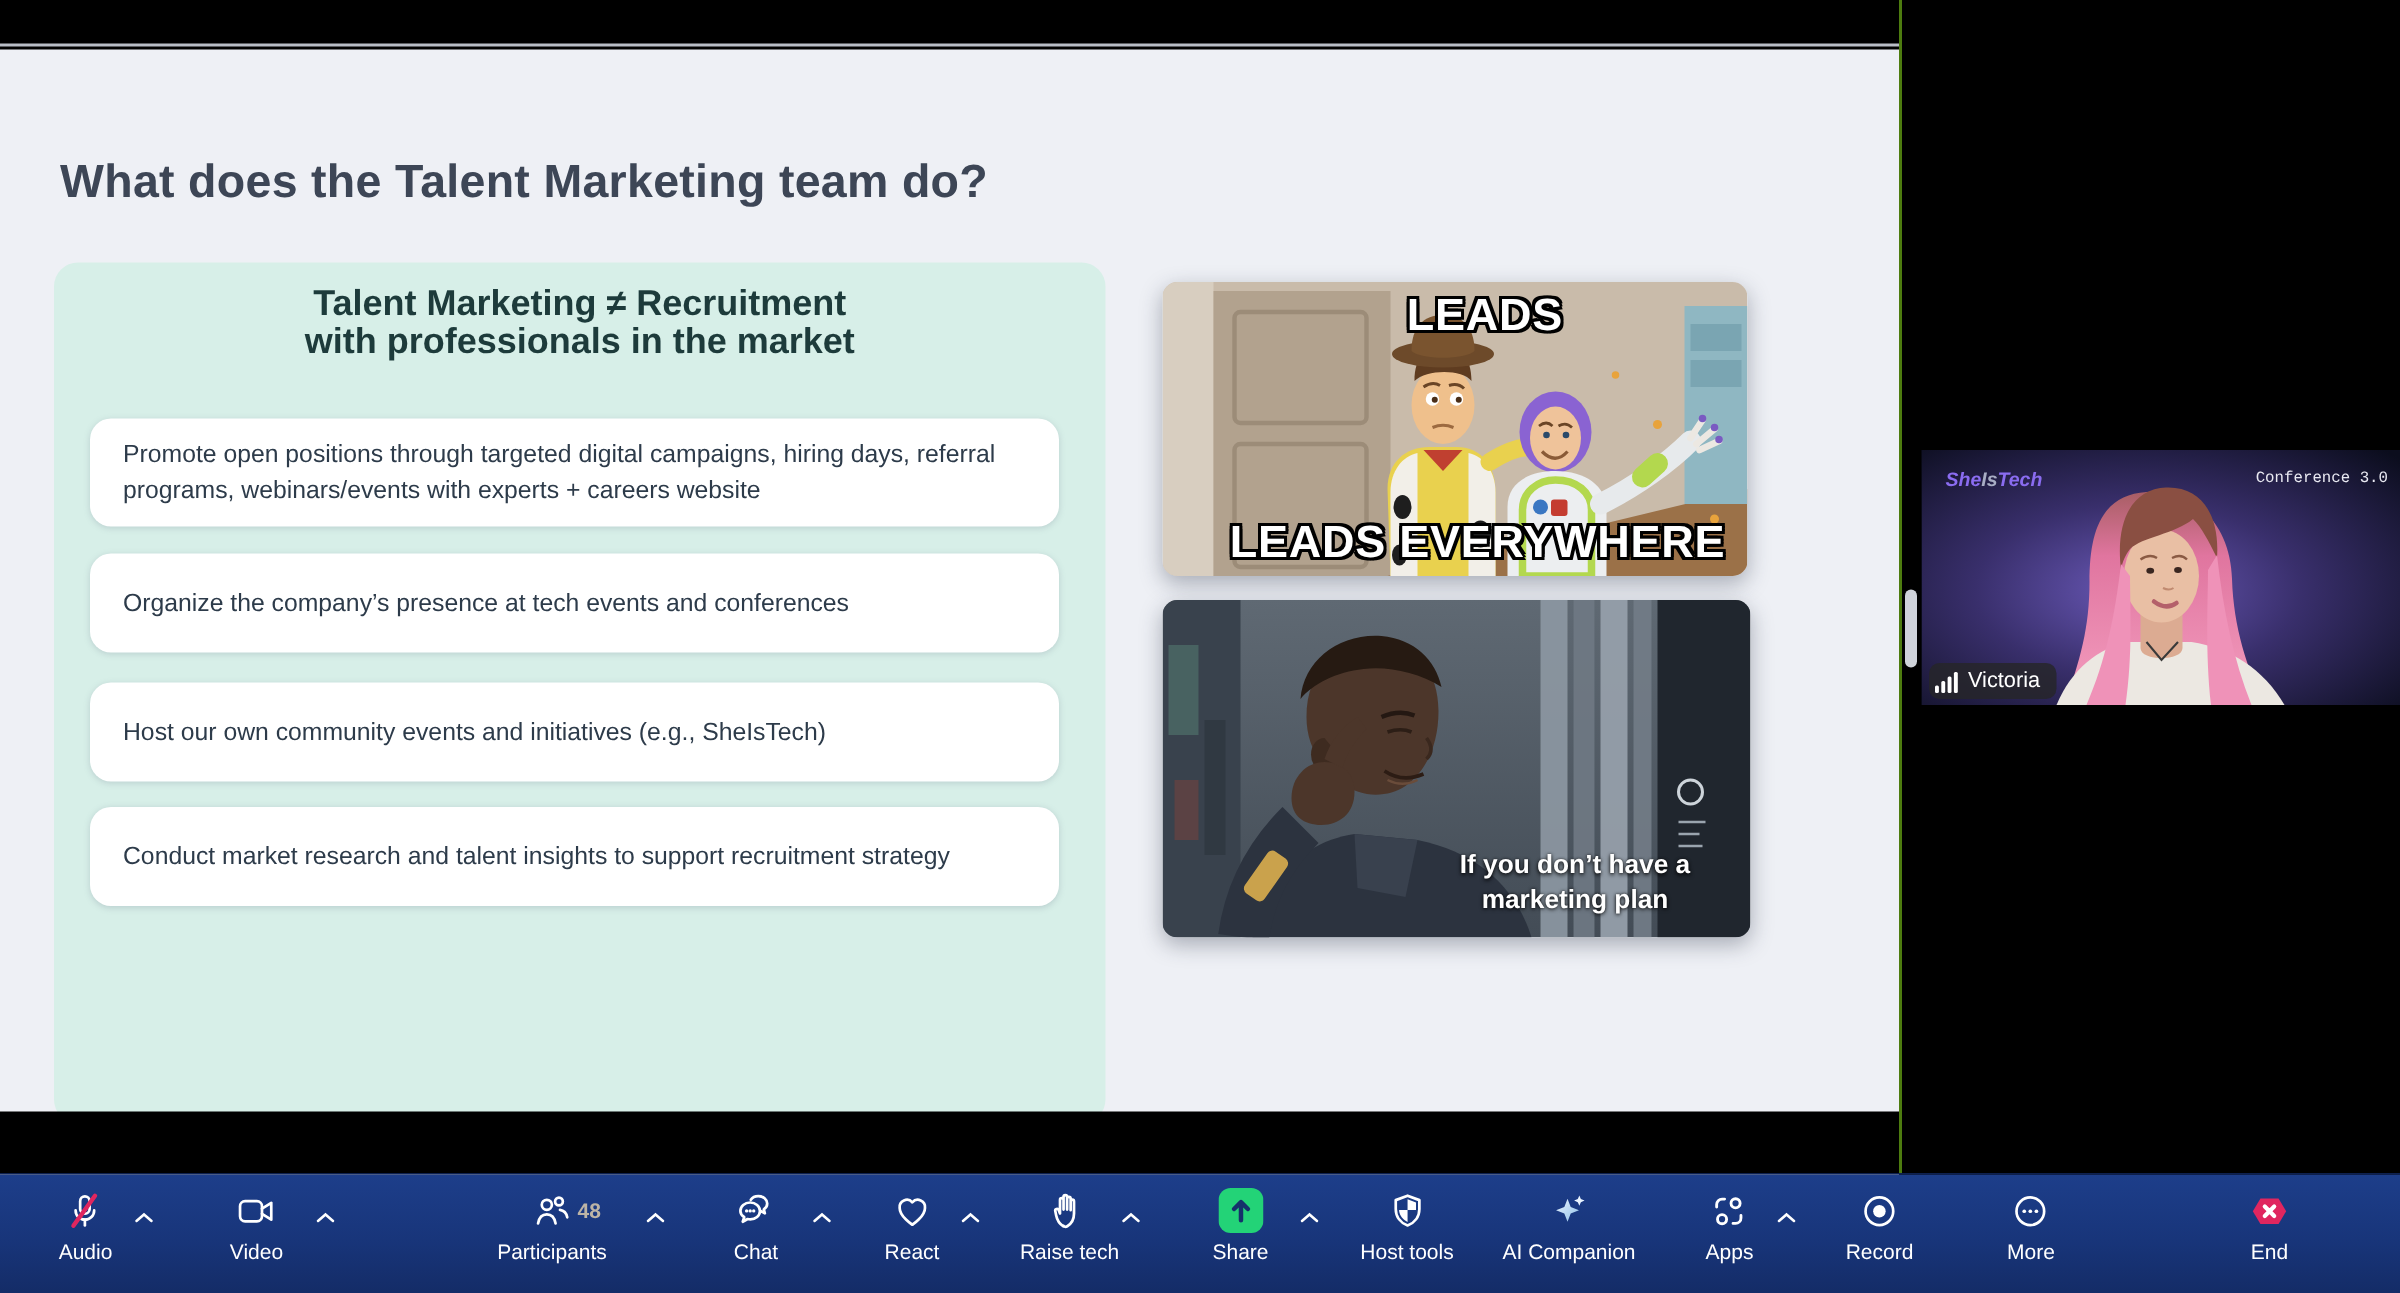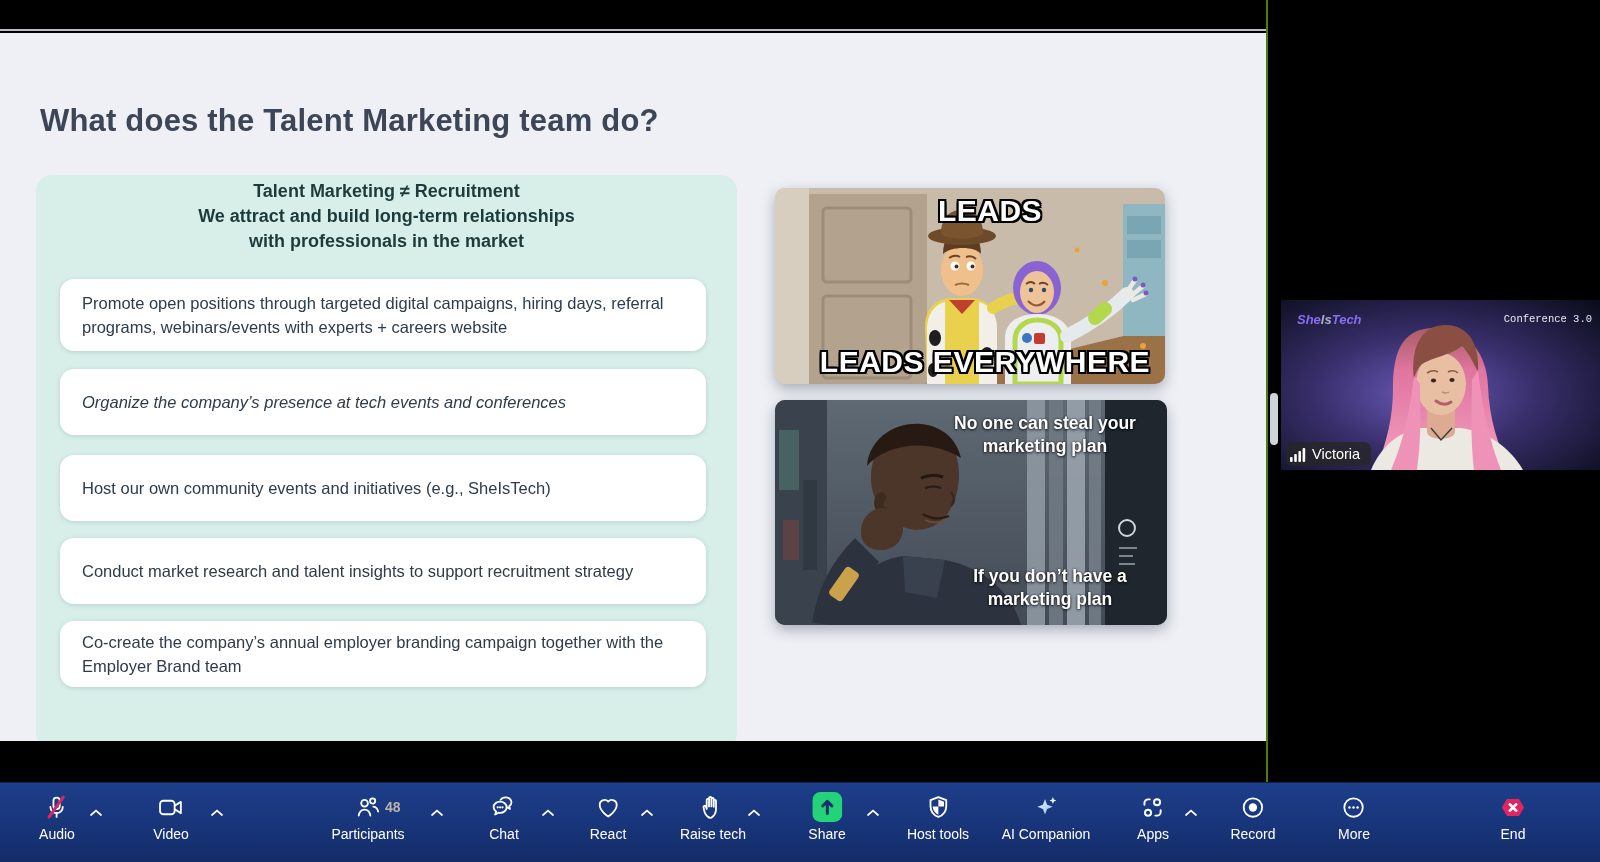--- a/index.html
+++ b/index.html
@@ -8,24 +8,24 @@
 
   
   .share-region { position:absolute; left:0; top:0; width:1266px; height:782px; background:#000; }
   .bar-top    { position:absolute; left:0; top:0; width:100%; height:31px; background:#000; border-bottom:2px solid #b9bdc6; }
   .bar-bottom { position:absolute; left:0; top:741px; width:100%; height:41px; background:#000; }
   .slide { position:absolute; left:0; top:33px; width:1266px; height:812px; background:#eef0f5; }
 
   .slide-title { position:absolute; left:40px; top:70px; font-size:31px; font-weight:700; color:#3d4656; letter-spacing:.2px; }
 
   .mint-panel { position:absolute; left:36px; top:142px; width:701px; height:574px; background:#d7efe8; border-radius:16px; }
-  .panel-heading { position:absolute; left:0; top:4px; width:100%; text-align:center; color:#1d3b3b; font-weight:700; font-size:18px; line-height:25px; }
+  .panel-heading { position:absolute; left:0; top:15px; width:100%; text-align:center; color:#1d3b3b; font-weight:700; font-size:24px; line-height:25px; }
   .card { position:absolute; left:24px; width:646px; background:#ffffff; border-radius:14px; box-shadow:0 1px 4px rgba(110,125,145,.28); display:flex; align-items:center; padding:8px 34px 8px 22px; color:#2d3b4a; font-size:16.5px; line-height:24px; }
   .card1 { top:104px; height:72px; }
-  .card2 { top:194px; height:66px;font-style:italic; }
+  .card2 { top:194px; height:66px; }
   .card3 { top:280px; height:66px; }
   .card4 { top:363px; height:66px; }
   .card5 { top:446px; height:66px; }
 
   .meme { position:absolute; border-radius:10px; overflow:hidden; box-shadow:0 5px 14px rgba(40,50,70,.35); }
   .meme svg { display:block; }
   .meme1 { left:775px; top:155px; width:390px; height:196px; }
   .meme2 { left:775px; top:367px; width:392px; height:225px; }
   .meme1-top, .meme1-bottom { position:absolute; text-align:center; color:#fff; font-weight:900; font-size:30px; letter-spacing:.5px;
       text-shadow:-2px -2px 0 #000, 2px -2px 0 #000, -2px 2px 0 #000, 2px 2px 0 #000, 0 -2px 0 #000, 0 2px 0 #000, -2px 0 0 #000, 2px 0 0 #000; }
@@ -64,28 +64,26 @@
 
   <div class="share-region">
     <div class="bar-top"></div>
     <div class="slide">
 
       <div class="slide-title">What does the Talent Marketing team do?</div>
 
       <div class="mint-panel">
         <div class="panel-heading">
           <div>Talent Marketing ≠ Recruitment</div>
-          <div>We attract and build long-term relationships</div>
           <div>with professionals in the market</div>
         </div>
         <div class="card card1">Promote open positions through targeted digital campaigns, hiring days, referral programs, webinars/events with experts + careers website</div>
         <div class="card card2">Organize the company’s presence at tech events and conferences</div>
         <div class="card card3">Host our own community events and initiatives (e.g., SheIsTech)</div>
         <div class="card card4">Conduct market research and talent insights to support recruitment strategy</div>
-        <div class="card card5">Co-create the company’s annual employer branding campaign together with the Employer Brand team</div>
       </div>
 
       <div class="meme meme1">
         <svg viewBox="0 0 390 196" width="390" height="196">
           <rect width="390" height="196" fill="#c9bbaa"></rect>
           <rect x="0" y="0" width="34" height="196" fill="#d8cec0"></rect>
           <rect x="34" y="6" width="118" height="190" fill="#b2a28e"></rect>
           <rect x="48" y="20" width="88" height="74" rx="4" fill="none" stroke="#9c8c78" stroke-width="3"></rect>
           <rect x="48" y="108" width="88" height="82" rx="4" fill="none" stroke="#9c8c78" stroke-width="3"></rect>
           <path d="M150 196 L390 138 L390 196 Z" fill="#9b7148"></path>
@@ -178,21 +176,20 @@
             <path d="M150 88 q9 -3 16 0" stroke="#2c1e16" stroke-width="2.4" fill="none"></path>
             <path d="M148 114 q12 8 26 2" stroke="#2c1c14" stroke-width="2.4" fill="none"></path>
             <path d="M150 120 q10 5 20 0" stroke="#6a4c3a" stroke-width="1.6" fill="none"></path>
             <path d="M176 92 q6 8 0 14" stroke="#3a281e" stroke-width="2.4" fill="none"></path>
             <path d="M54 225 C58 196 70 172 92 150" stroke="#2c333f" stroke-width="34" fill="none"></path>
             <path d="M86 132 C86 118 96 108 108 108 C120 108 128 116 128 128 C128 142 118 150 106 150 C94 150 86 144 86 132 Z" fill="#4c362a"></path>
             <path d="M108 106 C112 94 120 84 130 78 L136 86 C128 94 122 104 120 112 Z" fill="#4c362a"></path>
             <rect x="52" y="176" width="34" height="16" rx="4" transform="rotate(-55 69 184)" fill="#caa24c"></rect>
           </g>
         </svg>
-        <div class="meme2-top">No one can steal your marketing plan</div>
         <div class="meme2-bottom">If you don’t have a marketing plan</div>
       </div>
 
     </div>
     <div class="bar-bottom"></div>
   </div>
 
   <div class="right-panel">
     <div class="resize-handle"></div>
     <div class="video-tile">

